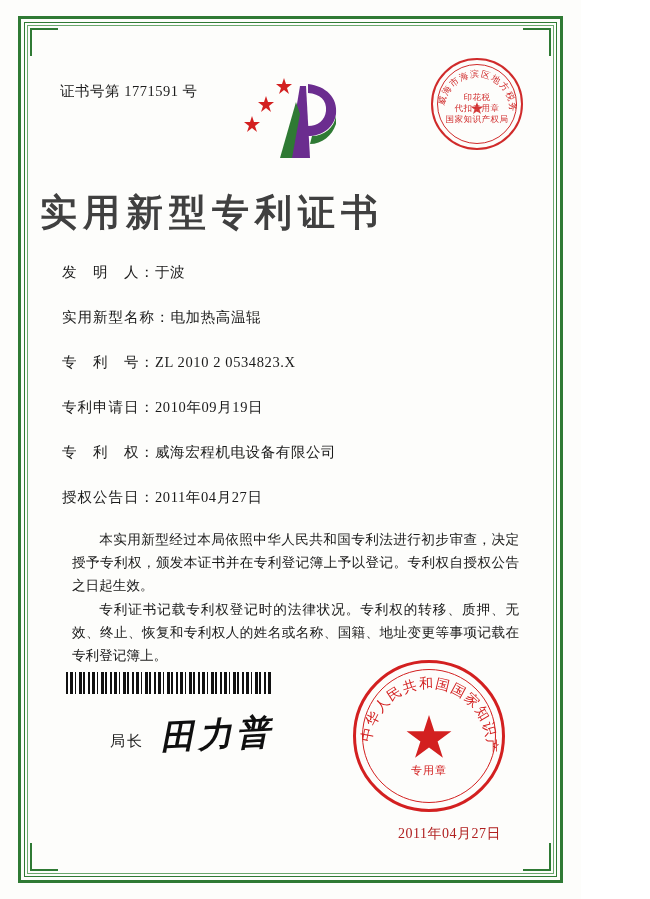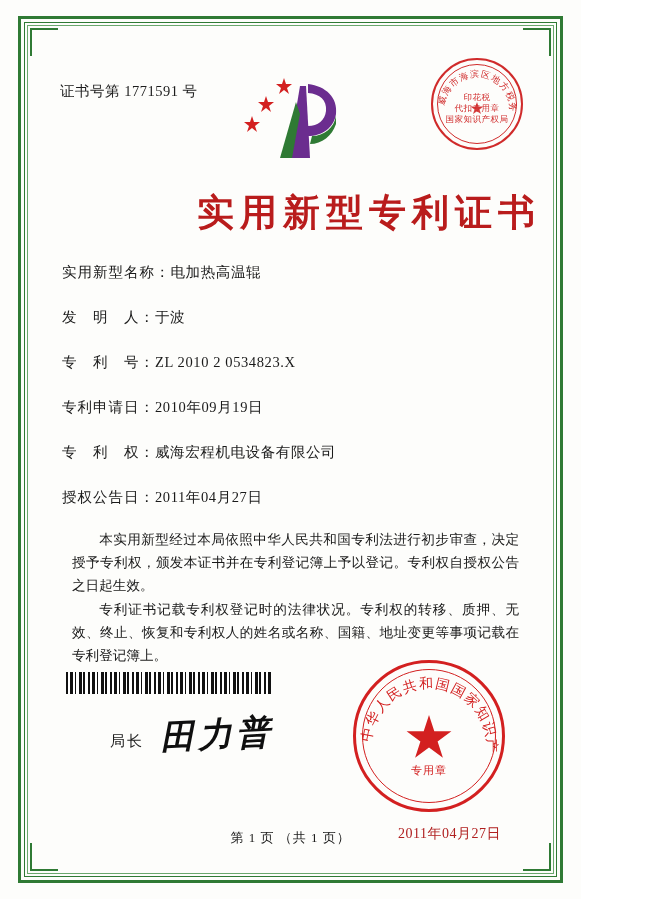--- a/index.html
+++ b/index.html
@@ -123,27 +123,27 @@
     letter-spacing: 0.5px;
   }
   .seal-curve {
     position: absolute;
     inset: 0;
   }
 
   
   .title {
     position: absolute;
-    left: 0; right: 0;
+    left: 0; right: 12px;
     top: 148px;
-    text-align: right;
+    text-align: left;
     font-size: 37px;
     font-weight: bold;
     letter-spacing: 6px;
-    color: #b91c1c;
+    color: #404040;
     font-family: "Liberation Serif", serif;
   }
 
   
   .fields {
     position: absolute;
     left: 22px;
     right: 20px;
     top: 222px;
   }
@@ -321,24 +321,24 @@
         <div>印花税</div>
         <div>代扣专用章</div>
         <div>国家知识产权局</div>
       </div>
     </div>
 
     <div class="title">实用新型专利证书</div>
 
     <div class="fields">
       <div class="field-row">
+        <span class="field-label">发　明　人：</span><span class="field-value">于波</span>
+      </div>
+      <div class="field-row">
         <span class="field-label">实用新型名称：</span><span class="field-value">电加热高温辊</span>
-      </div>
-      <div class="field-row">
-        <span class="field-label">发　明　人：</span><span class="field-value">于波</span>
       </div>
       <div class="field-row">
         <span class="field-label">专　利　号：</span><span class="field-value">ZL 2010 2 0534823.X</span>
       </div>
       <div class="field-row">
         <span class="field-label">专利申请日：</span><span class="field-value">2010年09月19日</span>
       </div>
       <div class="field-row">
         <span class="field-label">专　利　权：</span><span class="field-value">威海宏程机电设备有限公司</span>
       </div>
@@ -369,16 +369,15 @@
         </text>
       </svg>
       <svg class="seal-star" viewBox="0 0 46 46" aria-hidden="true">
         <polygon points="23,2 28.3,18.3 45.4,18.3 31.6,28.4 36.9,44.7 23,34.6 9.1,44.7 14.4,28.4 0.6,18.3 17.7,18.3" fill="#d32020"></polygon>
       </svg>
       <div class="seal-bottom-sub">专用章</div>
     </div>
 
     <div class="seal-date">2011年04月27日</div>
 
-    <div class="page-footer">第 1 页 （共 1 页）</div>
 
   </div>
 </div>
 
 </body></html>

